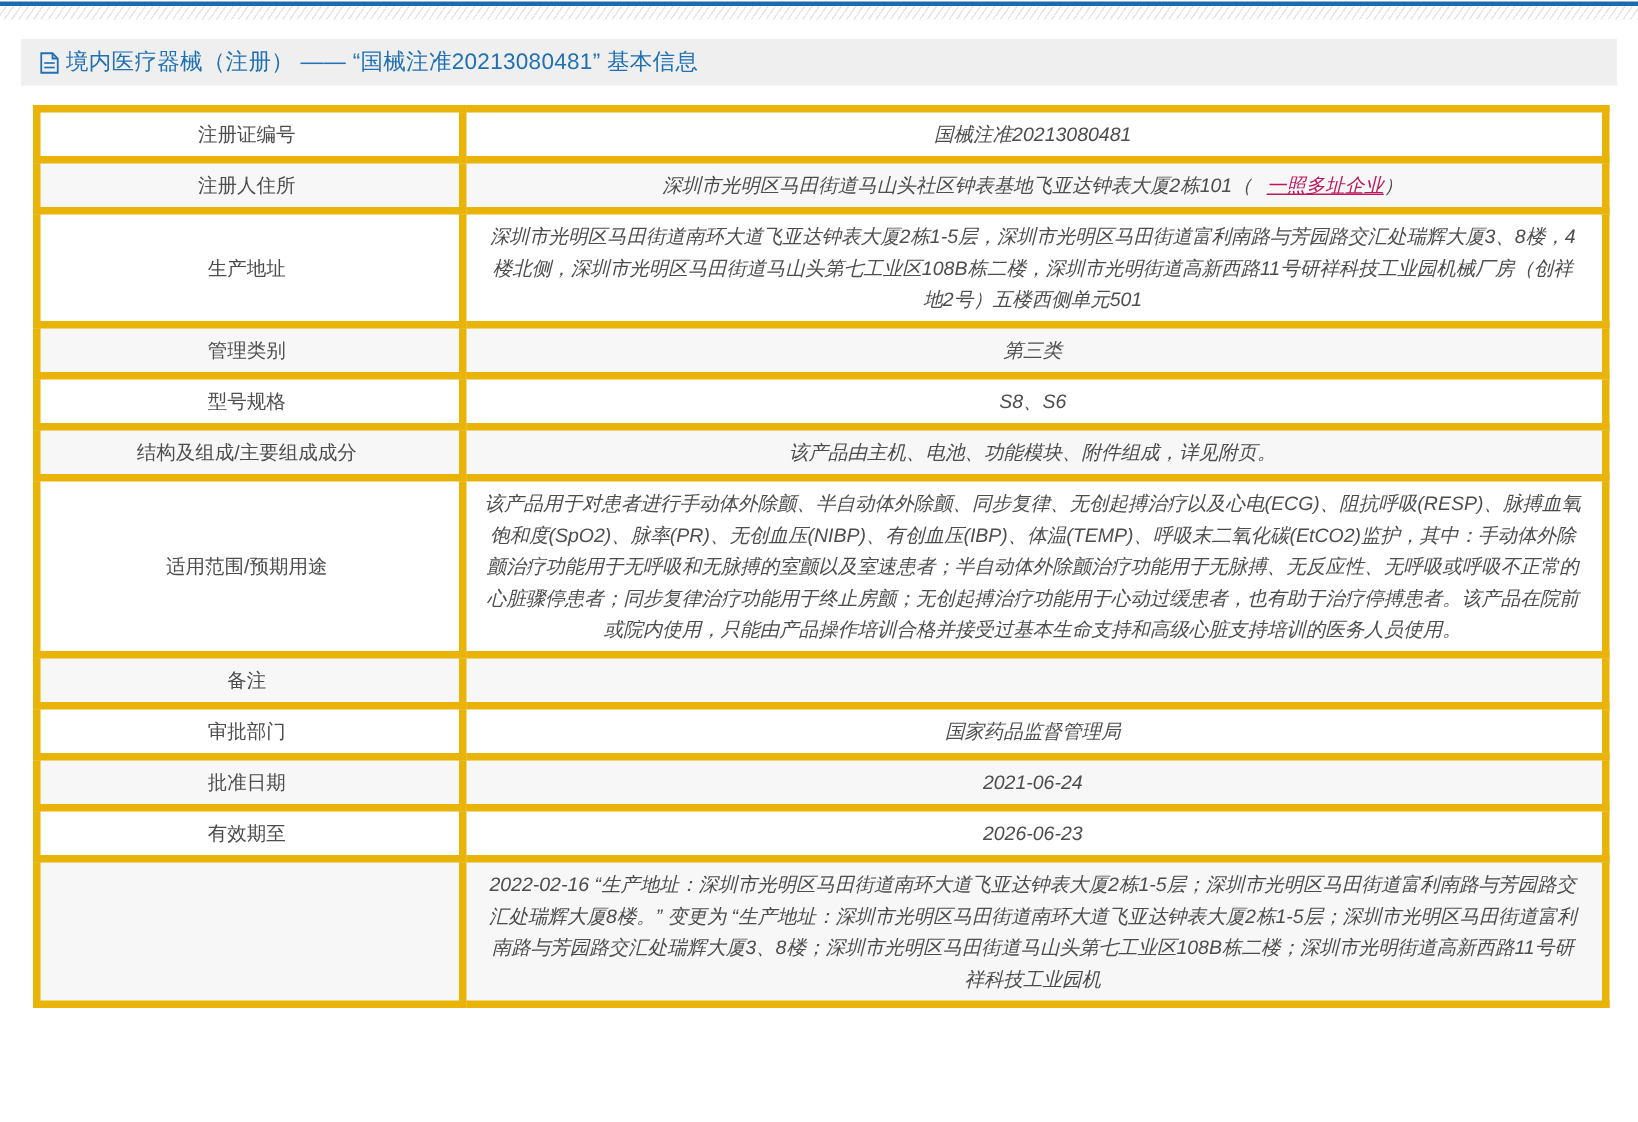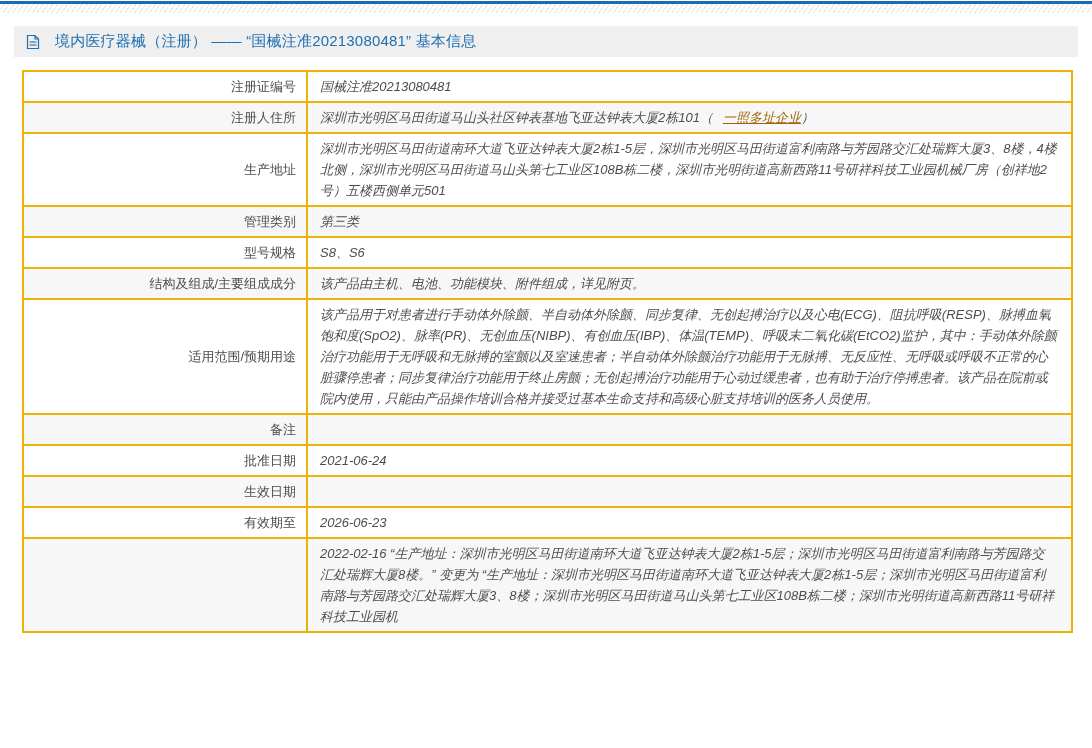--- a/index.html
+++ b/index.html
@@ -18,58 +18,59 @@
       #e6e6e6 3px, #e6e6e6 4px
     );
   }
   .title-bar {
     margin: 13px 14px 13px 14px;
     height: 31px;
     background: #efefef;
     display: flex;
     align-items: center;
     padding-left: 12px;
-    gap: 15px;
+    gap: 4px;
   }
   .title-bar .doc-icon { display: inline-flex; flex: 0 0 auto; }
   .title-text {
     color: #2070b4;
     font-size: 15px;
     letter-spacing: 0.2px;
     white-space: nowrap;
   }
   table.info {
     border-collapse: collapse;
     margin: 0 19px 0 22px;
     width: 1051px;
     table-layout: fixed;
     font-size: 13px;
     color: #4d4d4d;
   }
   table.info td {
-    border: 2px solid #eab308;
+    border: 5px solid #eab308;
     line-height: 21px;
     vertical-align: middle;
     word-break: break-all;
+    text-align: center;
   }
   td.cell-label {
     width: 284px;
     text-align: right;
     padding: 4px 10px 4px 6px;
     color: #4d4d4d;
   }
   td.cell-value {
     padding: 4px 14px 4px 12px;
     font-style: italic;
   }
   tr:nth-child(even) { background: #f7f7f7; }
   tr:nth-child(odd)  { background: #ffffff; }
   .addr-link {
     text-decoration: underline;
-    color: #a16207;
+    color: #be185d;
     cursor: pointer;
     margin-left: 10px;
   }
   .empty-cell { min-height: 21px; }
 </style>
 </head>
 <body>
 
 <div class="top-accent"></div>
 <div class="top-hatch"></div>
@@ -114,26 +115,26 @@
     </tr>
     <tr>
       <td class="cell-label">适用范围/预期用途</td>
       <td class="cell-value">该产品用于对患者进行手动体外除颤、半自动体外除颤、同步复律、无创起搏治疗以及心电(ECG)、阻抗呼吸(RESP)、脉搏血氧饱和度(SpO2)、脉率(PR)、无创血压(NIBP)、有创血压(IBP)、体温(TEMP)、呼吸末二氧化碳(EtCO2)监护，其中：手动体外除颤治疗功能用于无呼吸和无脉搏的室颤以及室速患者；半自动体外除颤治疗功能用于无脉搏、无反应性、无呼吸或呼吸不正常的心脏骤停患者；同步复律治疗功能用于终止房颤；无创起搏治疗功能用于心动过缓患者，也有助于治疗停搏患者。该产品在院前或院内使用，只能由产品操作培训合格并接受过基本生命支持和高级心脏支持培训的医务人员使用。</td>
     </tr>
     <tr>
       <td class="cell-label">备注</td>
       <td class="cell-value empty-cell"></td>
     </tr>
     <tr>
+      <td class="cell-label">审批部门</td>
+      <td class="cell-value">国家药品监督管理局</td>
+    </tr>
+    <tr>
       <td class="cell-label">批准日期</td>
       <td class="cell-value">2021-06-24</td>
-    </tr>
-    <tr>
-      <td class="cell-label">生效日期</td>
-      <td class="cell-value empty-cell"></td>
     </tr>
     <tr>
       <td class="cell-label">有效期至</td>
       <td class="cell-value">2026-06-23</td>
     </tr>
     <tr>
       <td class="cell-label"></td>
       <td class="cell-value">2022-02-16 “生产地址：深圳市光明区马田街道南环大道飞亚达钟表大厦2栋1-5层；深圳市光明区马田街道富利南路与芳园路交汇处瑞辉大厦8楼。” 变更为 “生产地址：深圳市光明区马田街道南环大道飞亚达钟表大厦2栋1-5层；深圳市光明区马田街道富利南路与芳园路交汇处瑞辉大厦3、8楼；深圳市光明区马田街道马山头第七工业区108B栋二楼；深圳市光明街道高新西路11号研祥科技工业园机</td>
     </tr>
   </tbody>

